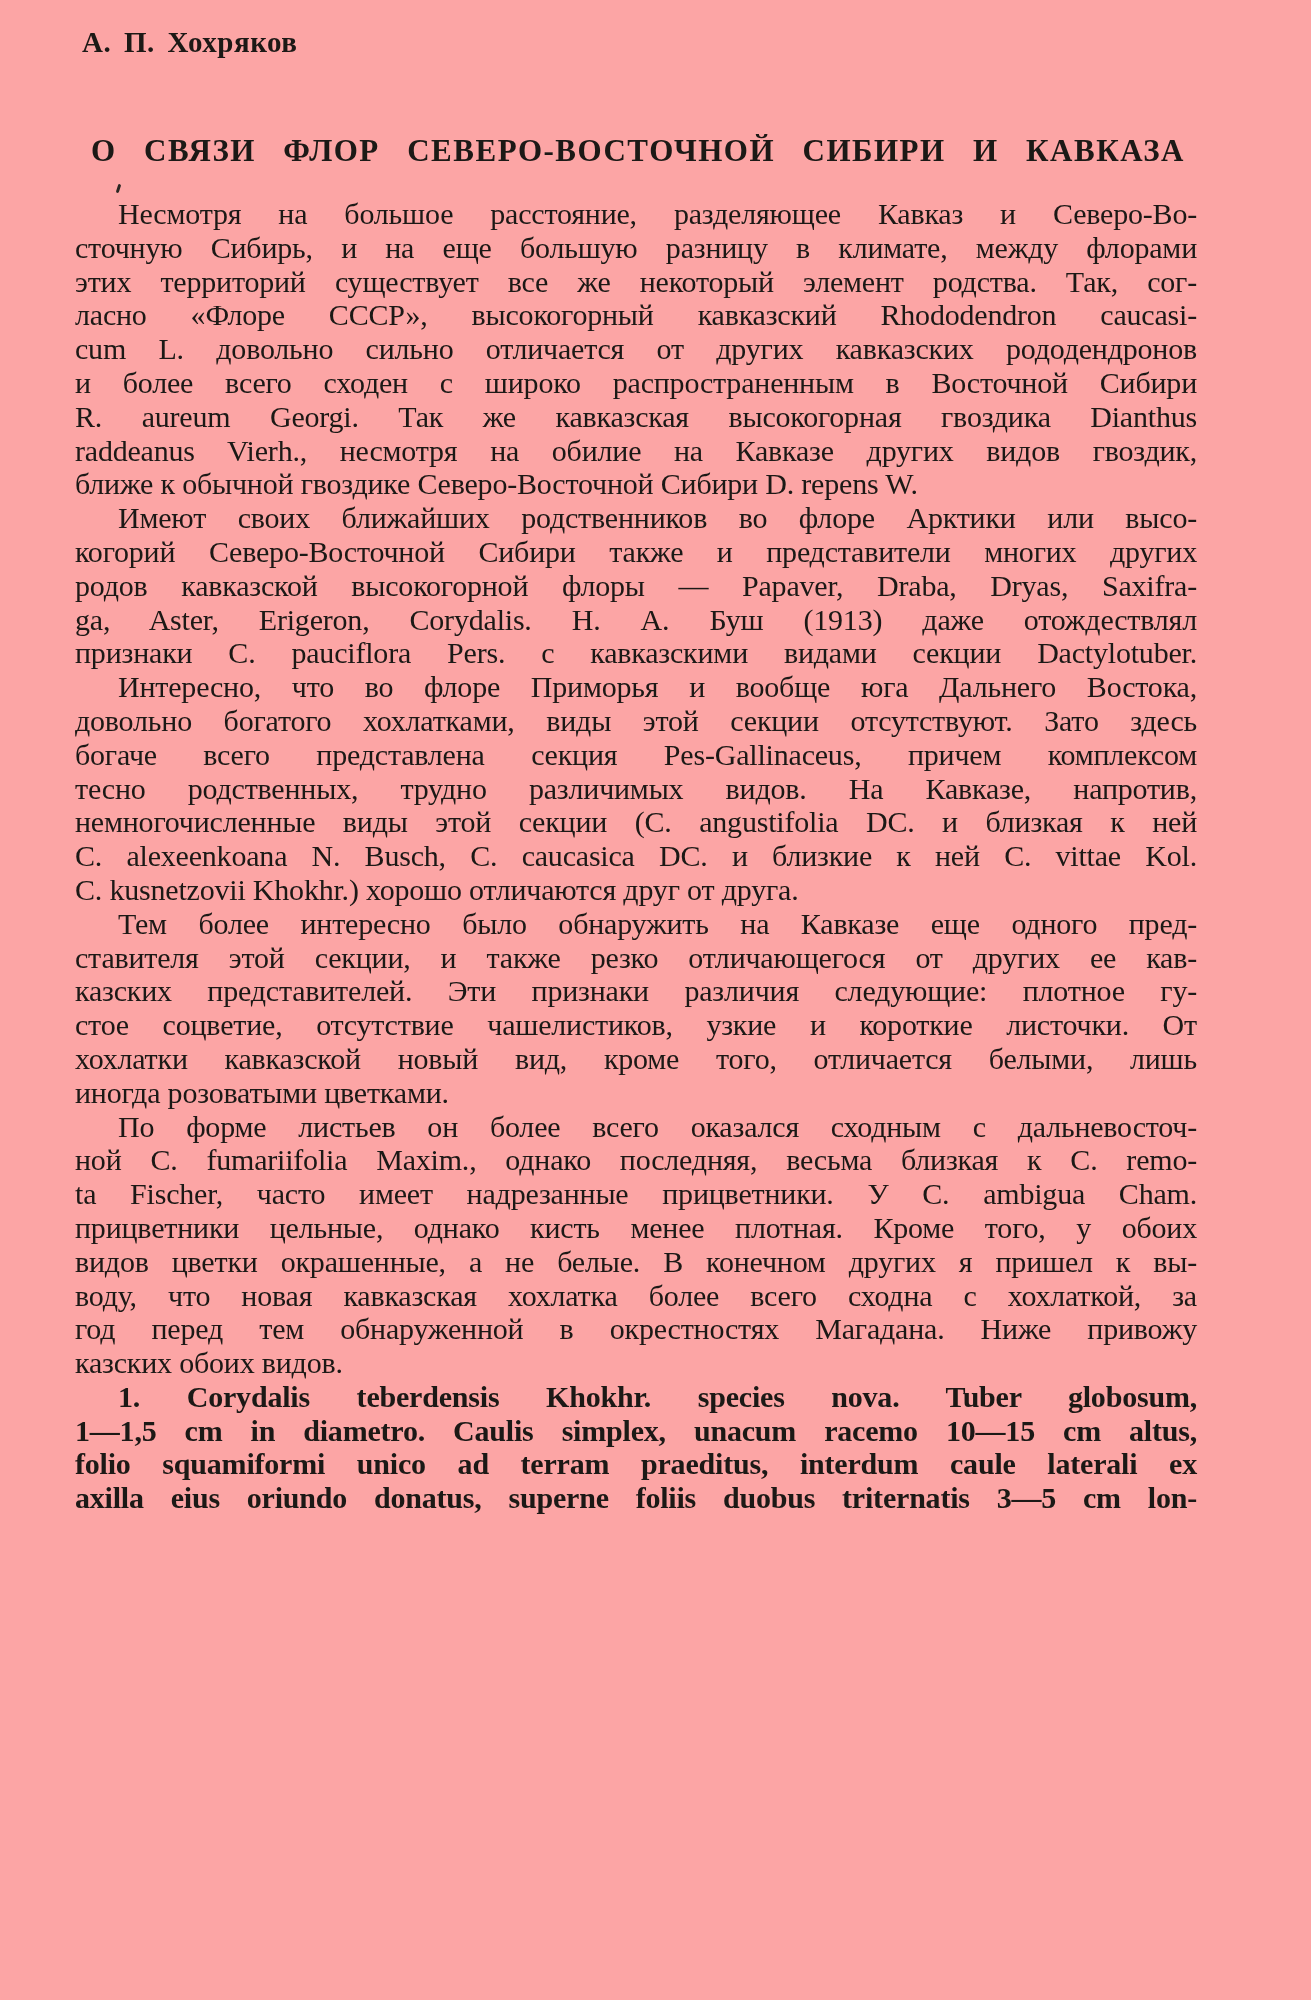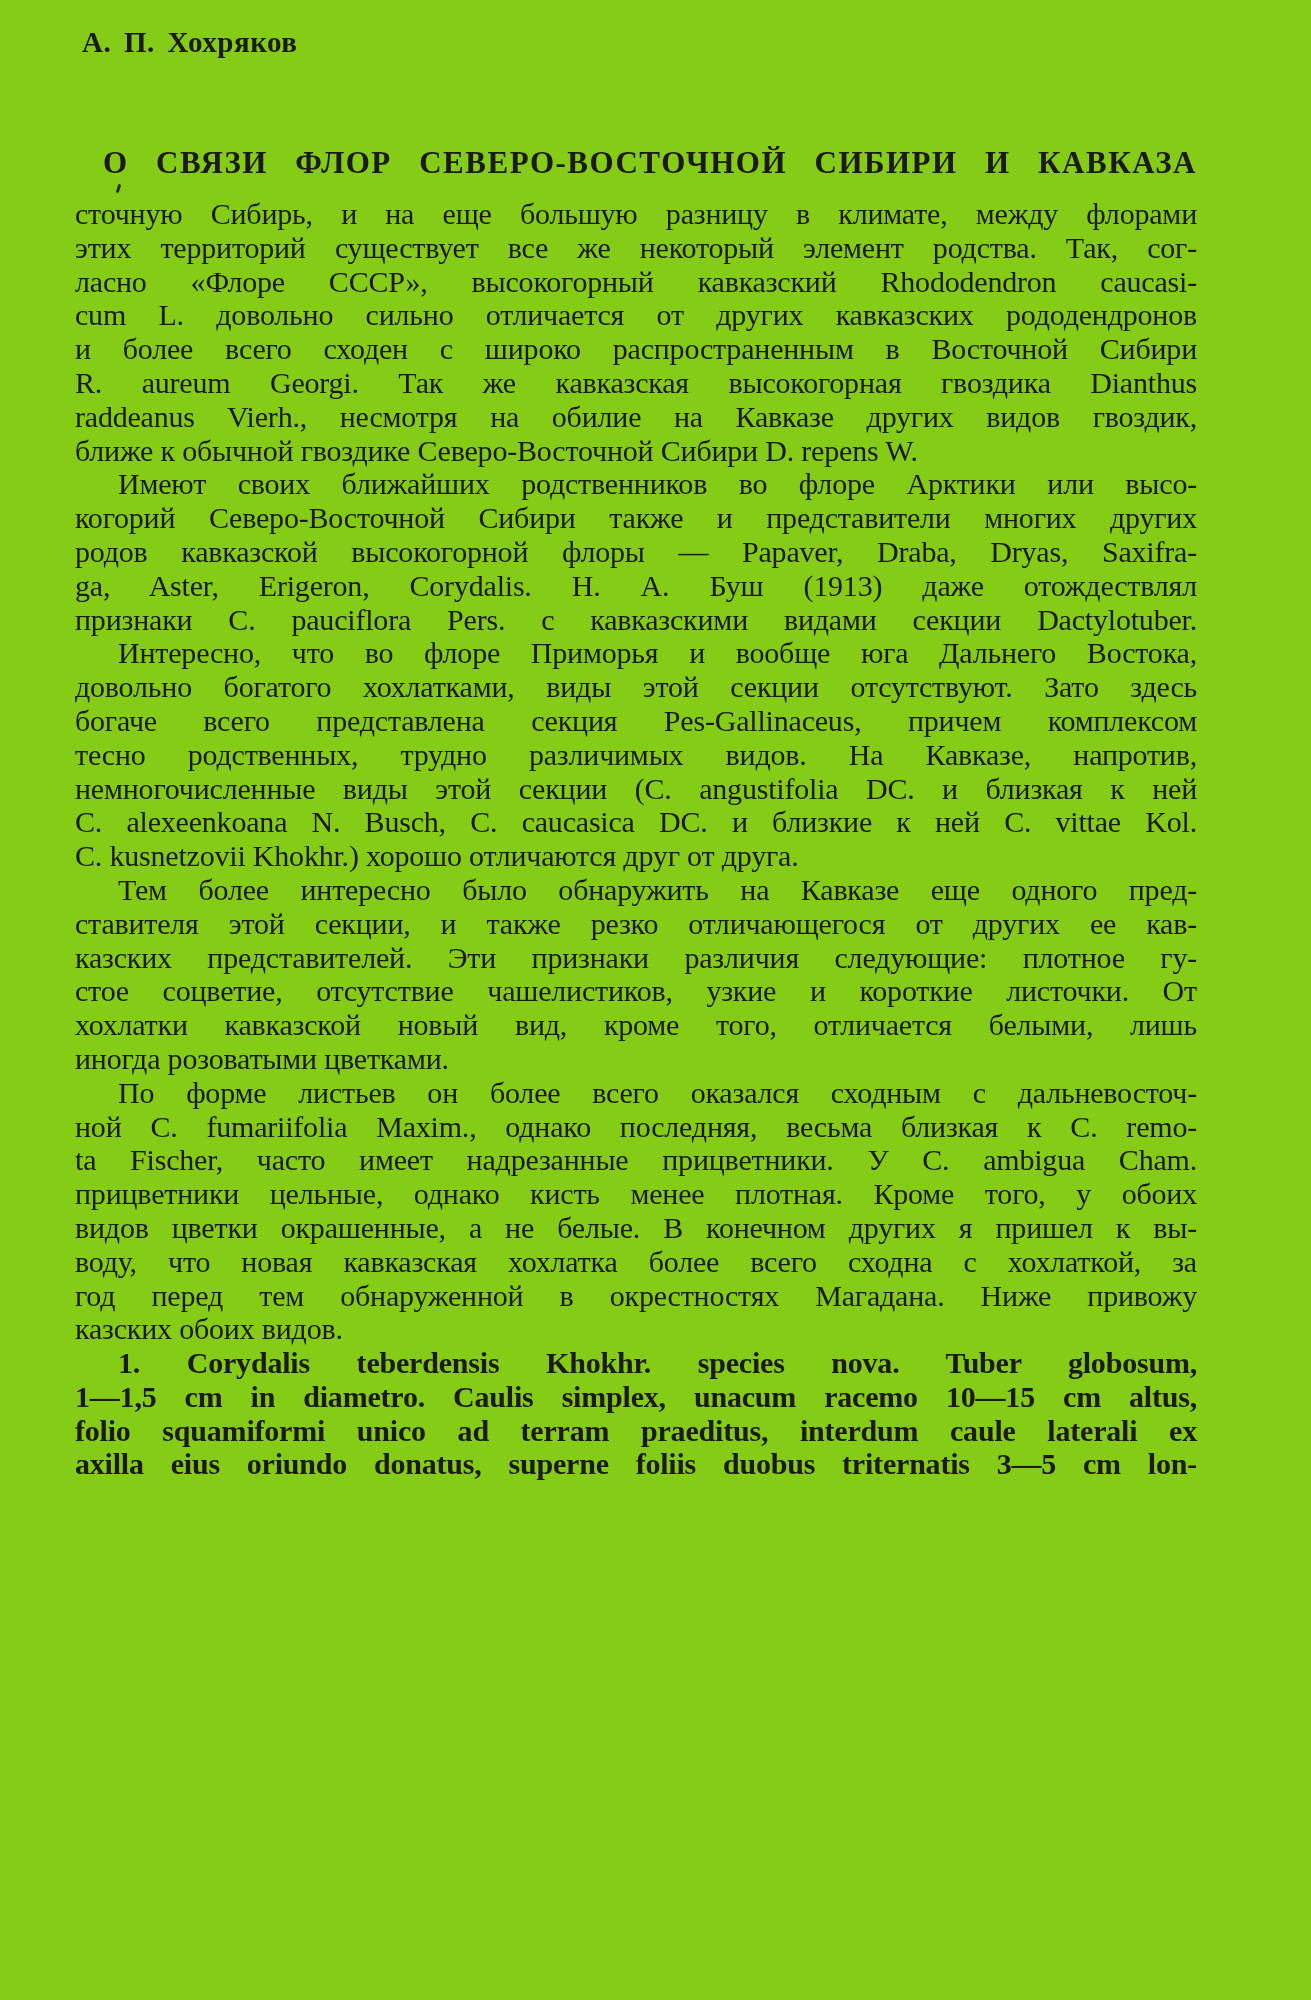--- a/index.html
+++ b/index.html
@@ -4,41 +4,41 @@
 <style>
   html, body {
     margin: 0;
     padding: 0;
     background: #ffffff;
   }
   .page {
     position: relative;
     width: 1311px;
     height: 2000px;
-    background: #84cc16;
+    background: #fca5a5;
     color: #1c1916;
     font-family: "Liberation Serif", serif;
     overflow: hidden;
   }
   .author {
     position: absolute;
     left: 82px;
     top: 26px;
     font-size: 29px;
     font-weight: bold;
     letter-spacing: 0.5px;
     word-spacing: 5px;
     white-space: nowrap;
   }
   .title {
     position: absolute;
     left: 75px;
     width: 1122px;
     top: 133px;
-    margin: 12px;
+    margin: 0;
     padding: 0 12px 0 16px;
     box-sizing: border-box;
     font-size: 31px;
     font-weight: bold;
     letter-spacing: 1.5px;
     text-align: justify;
     text-align-last: justify;
     white-space: nowrap;
     
   }
@@ -79,20 +79,21 @@
 
 <div class="page">
   <div class="author">А. П. Хохряков</div>
 
   <h1 class="title"><span>О СВЯЗИ ФЛОР СЕВЕРО-ВОСТОЧНОЙ СИБИРИ И КАВКАЗА</span></h1>
 
   <div class="speck"></div>
 
   <div class="body" id="paragraphs">
       <div class="para">
+        <div class="line first">Несмотря на большое расстояние, разделяющее Кавказ и Северо-Во-</div>
         <div class="line">сточную Сибирь, и на еще большую разницу в климате, между флорами</div>
         <div class="line">этих территорий существует все же некоторый элемент родства. Так, сог-</div>
         <div class="line">ласно «Флоре СССР», высокогорный кавказский Rhododendron caucasi-</div>
         <div class="line">cum L. довольно сильно отличается от других кавказских рододендронов</div>
         <div class="line">и более всего сходен с широко распространенным в Восточной Сибири</div>
         <div class="line">R. aureum Georgi. Так же кавказская высокогорная гвоздика Dianthus</div>
         <div class="line">raddeanus Vierh., несмотря на обилие на Кавказе других видов гвоздик,</div>
         <div class="line lastleft">ближе к обычной гвоздике Северо-Восточной Сибири D. repens W.</div>
       </div>
       <div class="para">

